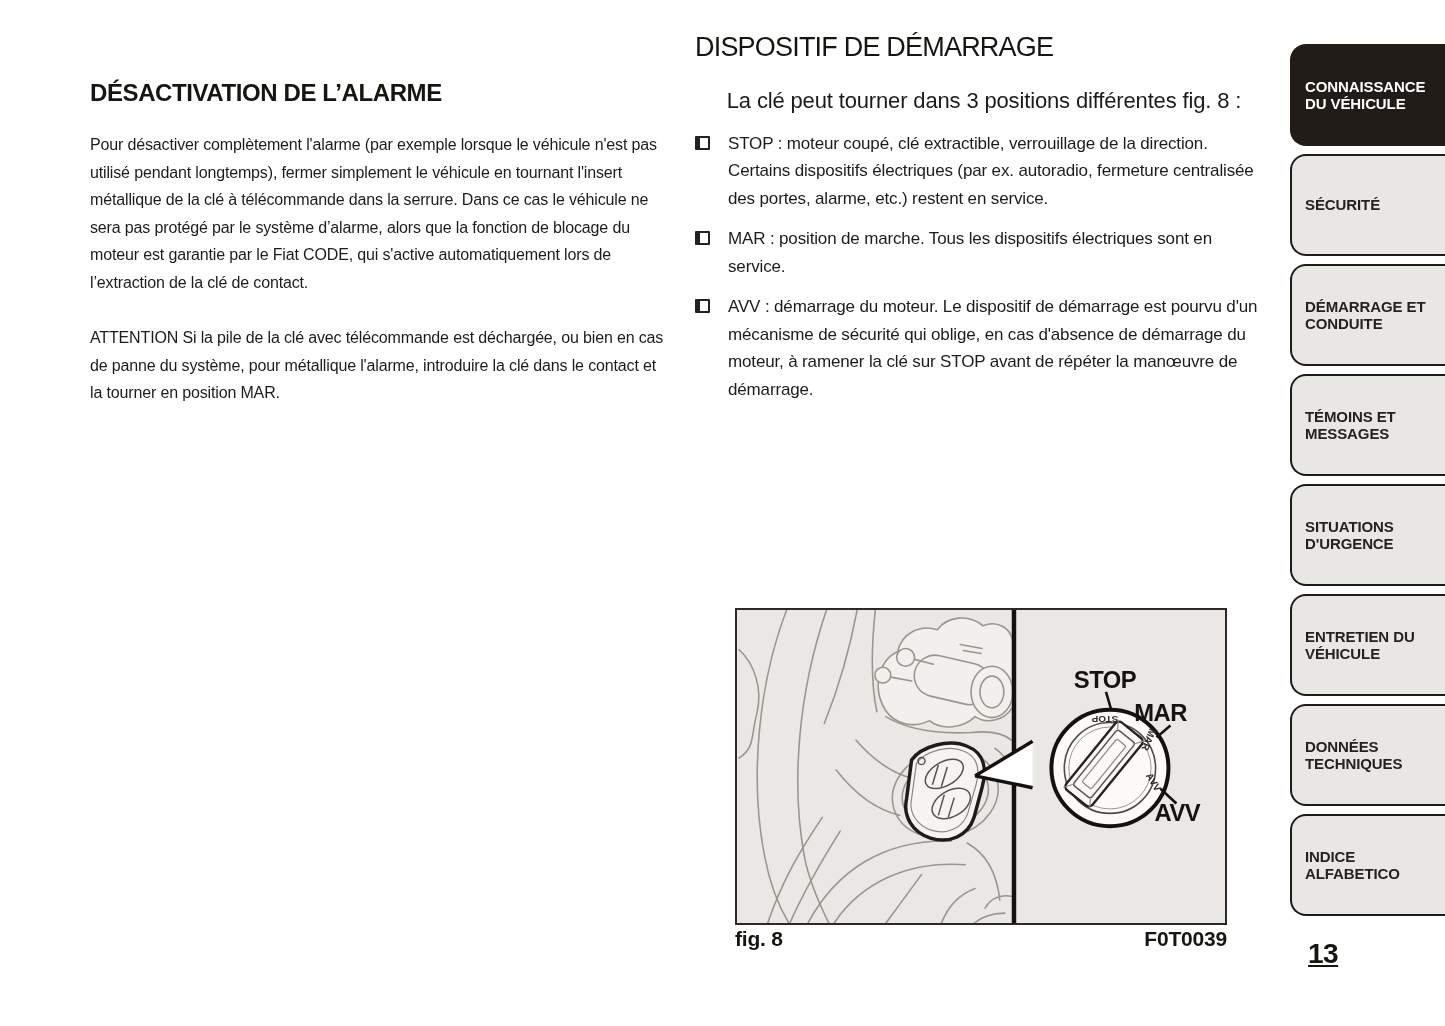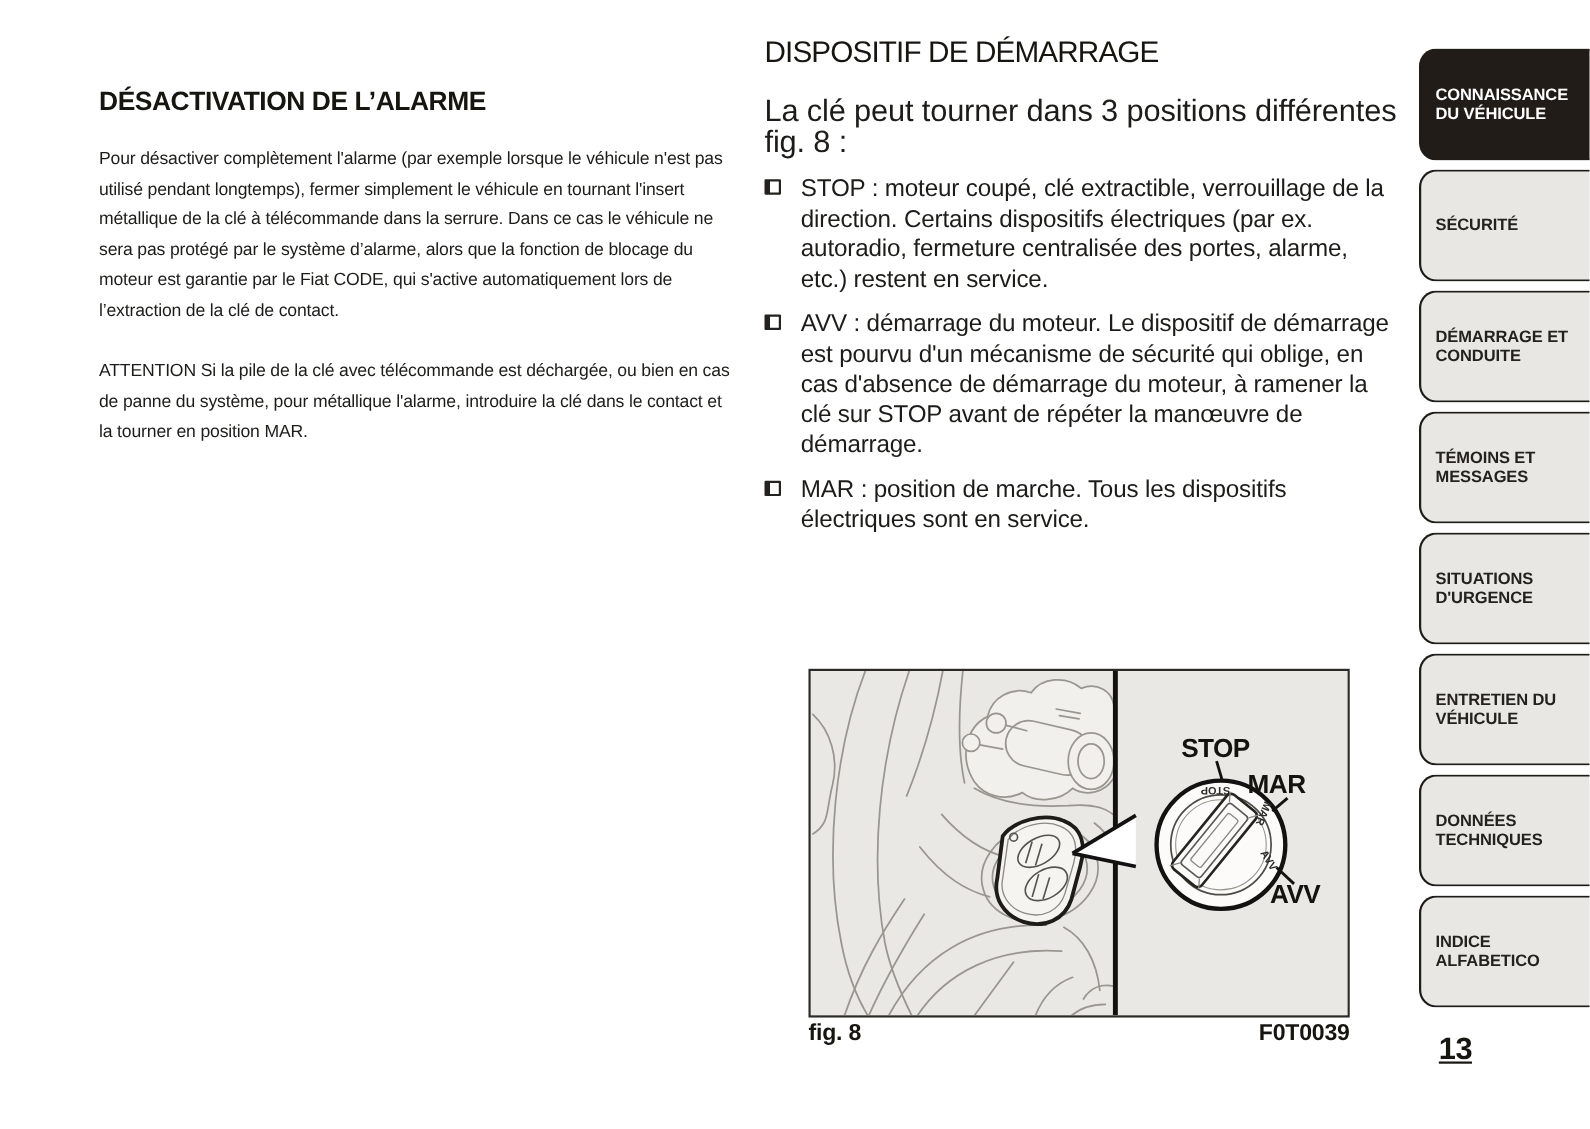--- a/index.html
+++ b/index.html
@@ -7,25 +7,25 @@
     position:relative;width:1445px;height:1026px;overflow:hidden;
     background:#ffffff;color:#1d1c1a;
     font-family:"Liberation Sans", sans-serif;
   }
   .abs{position:absolute;}
 
   
   .col-heading-sm{font-size:24px;font-weight:bold;letter-spacing:-0.4px;color:#17150f;margin:0 0 24px 0;}
   .col-heading-lg{font-size:27px;font-weight:normal;letter-spacing:-0.8px;color:#17150f;margin:0 0 24px 0;}
   .body-par{font-size:16px;line-height:27.5px;letter-spacing:-0.15px;margin:0 0 28px 0;}
-  .intro-line{font-size:28px;line-height:27.5px;letter-spacing:-0.15px;margin:0 0 15px 0;}
+  .intro-line{font-size:22px;line-height:27.5px;letter-spacing:-0.15px;margin:0 0 15px 0;text-align:center;}
   ul.bullets{margin:0;padding:0;}
   ul.bullets li{
     list-style:none;position:relative;padding-left:33px;
-    font-size:22px;line-height:27.5px;letter-spacing:-0.15px;margin:0 0 13px 0;
+    font-size:17px;line-height:27.5px;letter-spacing:-0.15px;margin:0 0 13px 0;
   }
   .bullet-marker{
     position:absolute;left:0;top:6px;width:8px;height:10px;
     border:2.5px solid #24221e;border-left-width:5.5px;border-radius:1px;
     background:transparent;
   }
 
   
   .figure-box{
     left:735px;top:608px;width:492px;height:317px;
@@ -67,25 +67,25 @@
 <section class="abs" style="left:695px;top:32px;width:578px;">
   <h1 class="col-heading-lg">DISPOSITIF DE DÉMARRAGE</h1>
   <p class="intro-line">La clé peut tourner dans 3 positions différentes fig. 8 :</p>
   <ul class="bullets">
     <li>
       <span class="bullet-marker"></span>
       <span>STOP : moteur coupé, clé extractible, verrouillage de la direction. Certains dispositifs électriques (par ex. autoradio, fermeture centralisée des portes, alarme, etc.) restent en service.</span>
     </li>
     <li>
       <span class="bullet-marker"></span>
-      <span>AVV : démarrage du moteur. Le dispositif de démarrage est pourvu d'un mécanisme de sécurité qui oblige, en cas d'absence de démarrage du moteur, à ramener la clé sur STOP avant de répéter la manœuvre de démarrage.</span>
+      <span>MAR : position de marche. Tous les dispositifs électriques sont en service.</span>
     </li>
     <li>
       <span class="bullet-marker"></span>
-      <span>MAR : position de marche. Tous les dispositifs électriques sont en service.</span>
+      <span>AVV : démarrage du moteur. Le dispositif de démarrage est pourvu d'un mécanisme de sécurité qui oblige, en cas d'absence de démarrage du moteur, à ramener la clé sur STOP avant de répéter la manœuvre de démarrage.</span>
     </li>
   </ul>
 </section>
 
 <div class="abs figure-box">
   <svg viewBox="0 0 492 317" preserveAspectRatio="none">
 
     <rect x="0" y="0" width="492" height="317" fill="#e9e8e5"></rect>
 
     <clipPath id="lp">

